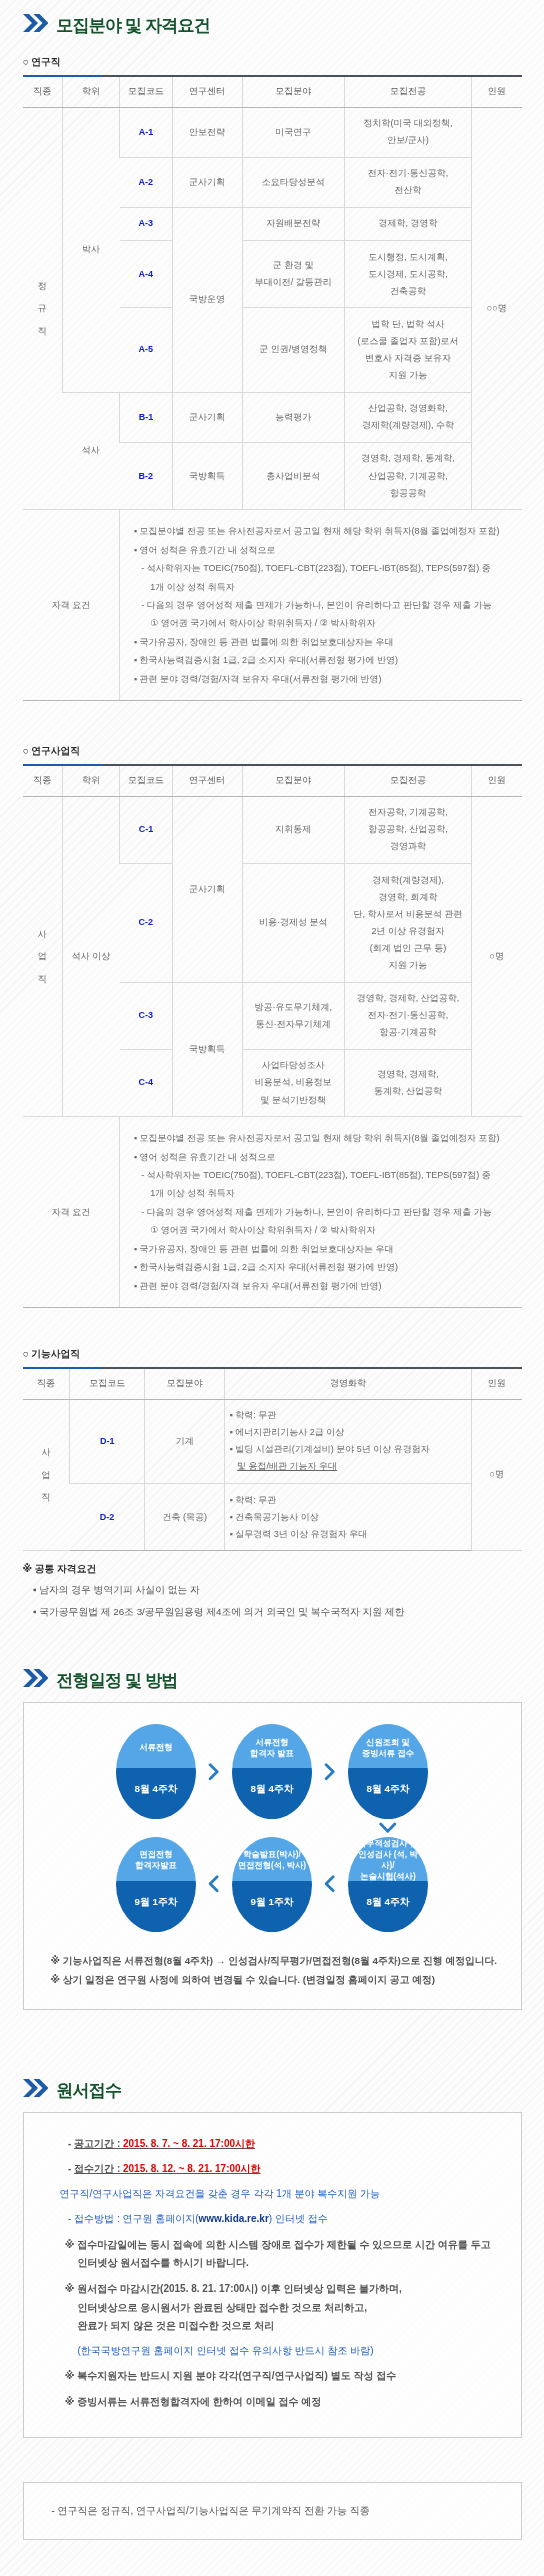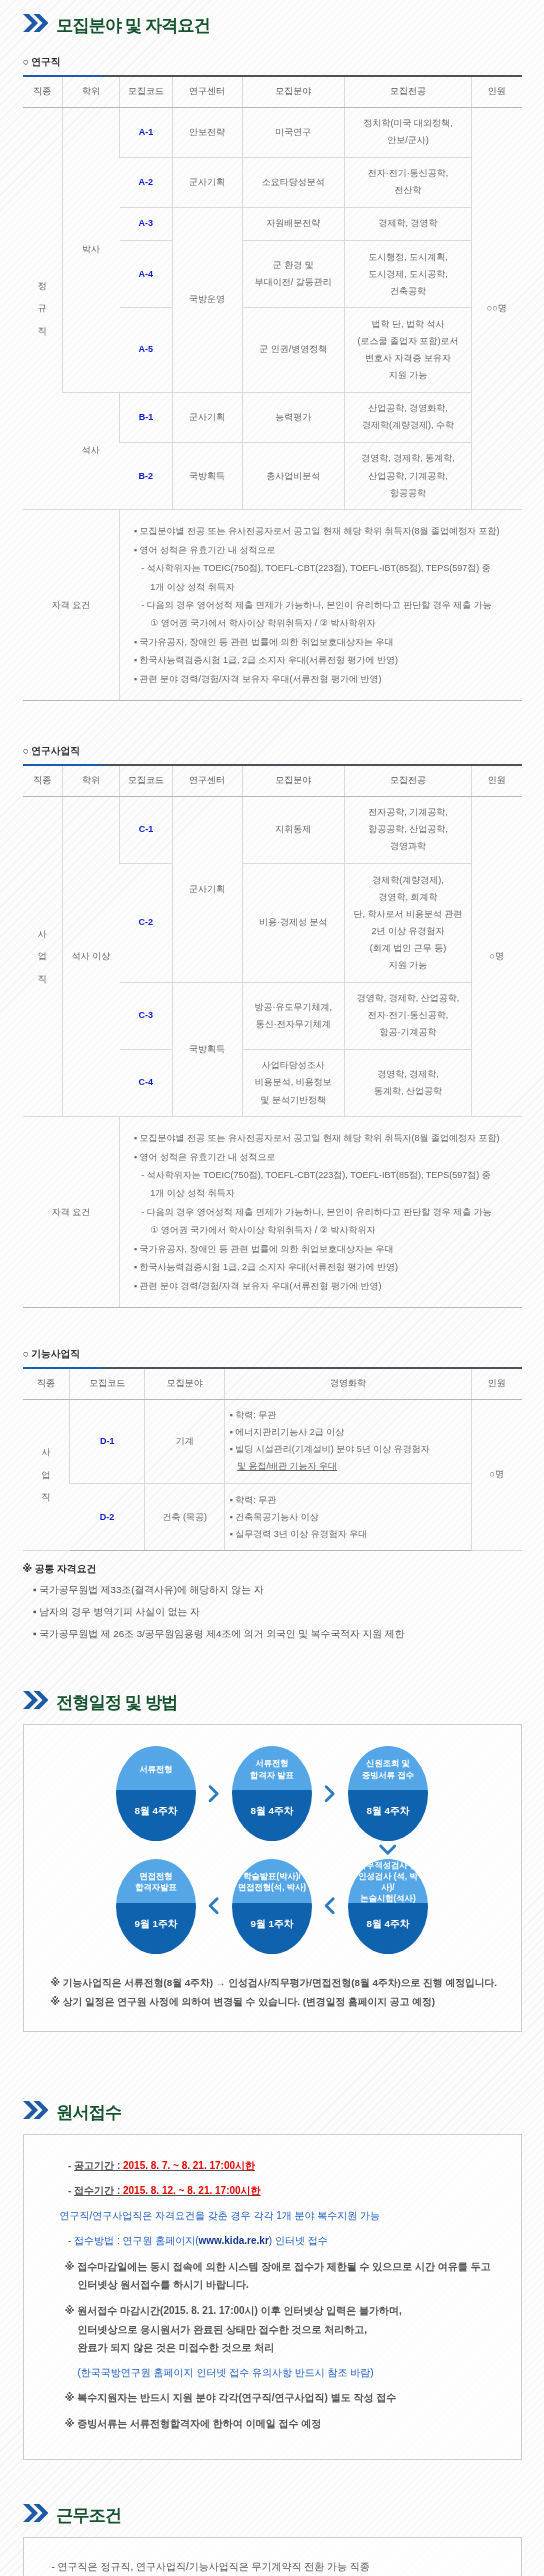--- a/index.html
+++ b/index.html
@@ -321,21 +321,20 @@
             <div>▪ 건축목공기능사 이상</div>
             <div>▪ 실무경력 3년 이상 유경험자 우대</div>
           </td>
         </tr>
       </tbody>
     </table>
   </div>
 
   <div class="common-req">
     <div class="cap">※ 공통 자격요건</div>
-    <div class="it">▪ 국가공무원법 제33조(결격사유)에 해당하지 않는 자</div>
     <div class="it">▪ 남자의 경우 병역기피 사실이 없는 자</div>
     <div class="it">▪ 국가공무원법 제 26조 3/공무원임용령 제4조에 의거 외국인 및 복수국적자 지원 제한</div>
   </div>
 
   <h2 class="sec-title">
     <span>
       <svg width="25.5" height="18" viewBox="0 0 34 24">
           <polygon points="0,0 8,0 20,12 8,24 0,24 12,12" fill="#1d5aa8"></polygon>
           <polygon points="14,0 22,0 34,12 22,24 14,24 26,12" fill="#1d5aa8"></polygon>
         </svg>
@@ -448,29 +447,20 @@
     <p class="hang">※ 접수마감일에는 동시 접속에 의한 시스템 장애로 접수가 제한될 수 있으므로 시간 여유를 두고
 인터넷상 원서접수를 하시기 바랍니다.</p>
     <p class="hang">※ 원서접수 마감시간(2015. 8. 21. 17:00시) 이후 인터넷상 입력은 불가하며,
 인터넷상으로 응시원서가 완료된 상태만 접수한 것으로 처리하고,
 완료가 되지 않은 것은 미접수한 것으로 처리</p>
     <p class="ap-line blue refline">(한국국방연구원 홈페이지 인터넷 접수 유의사항 반드시 참조 바람)</p>
     <p class="hang blue">※ 복수지원자는 반드시 지원 분야 각각(연구직/연구사업직) 별도 작성 접수</p>
     <p class="hang" style="margin-bottom:0;">※ 증빙서류는 서류전형합격자에 한하여 이메일 접수 예정</p>
   </div>
 
-  <h2 class="sec-title">
-    <span>
-      <svg width="25.5" height="18" viewBox="0 0 34 24">
-          <polygon points="0,0 8,0 20,12 8,24 0,24 12,12" fill="#1d5aa8"></polygon>
-          <polygon points="14,0 22,0 34,12 22,24 14,24 26,12" fill="#1d5aa8"></polygon>
-        </svg>
-    </span>
-    <span class="txt">근무조건</span>
-  </h2>
 
   <div class="box work-box">
     <p class="ln">- 연구직은 정규직, 연구사업직/기능사업직은 무기계약직 전환 가능 직종</p>
 
   </div>
 
 </div>
 
 
 </body></html>

